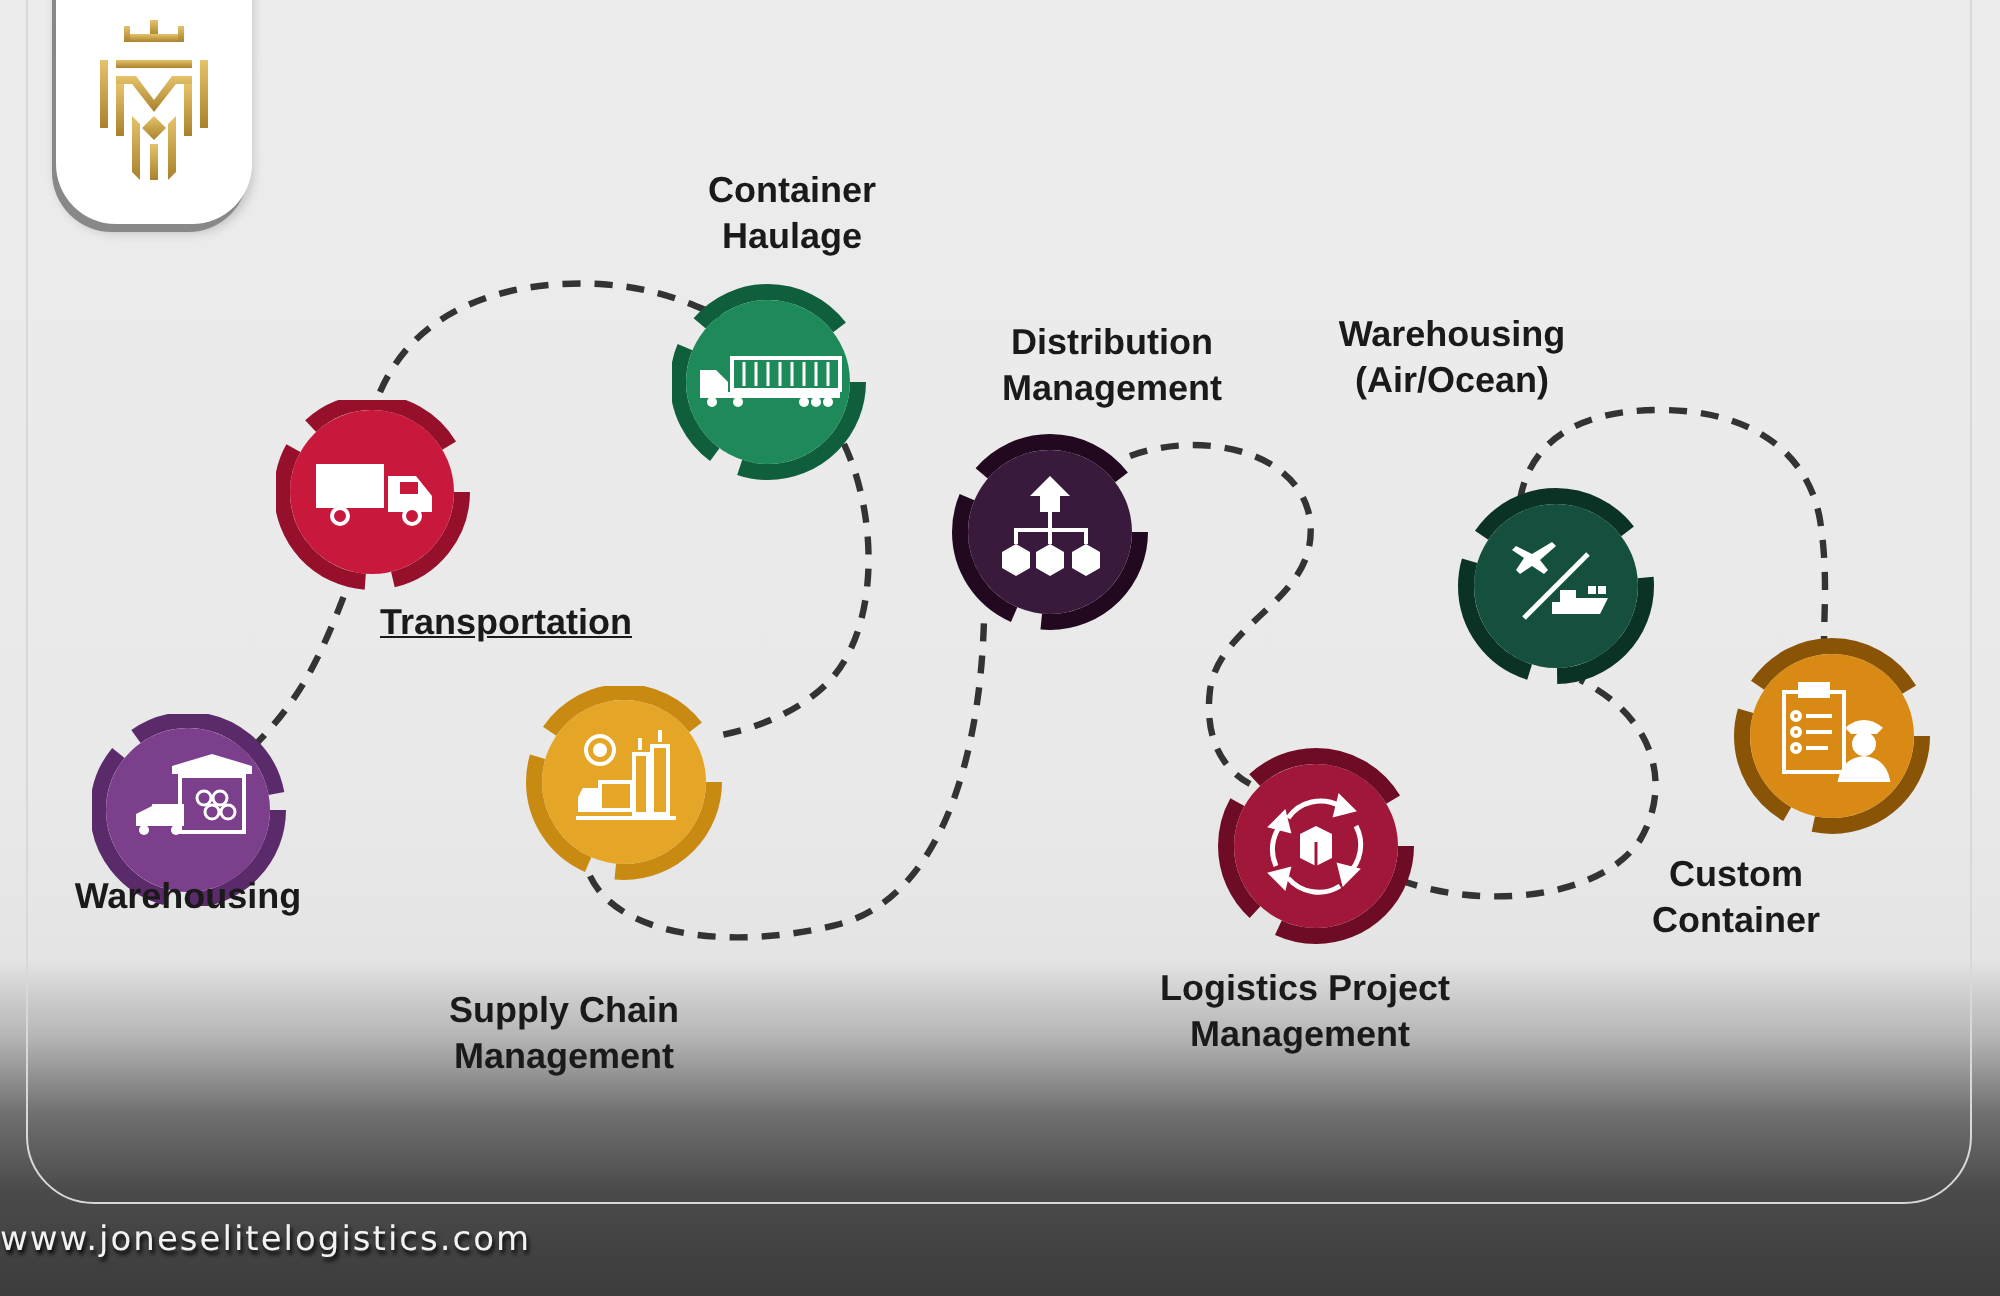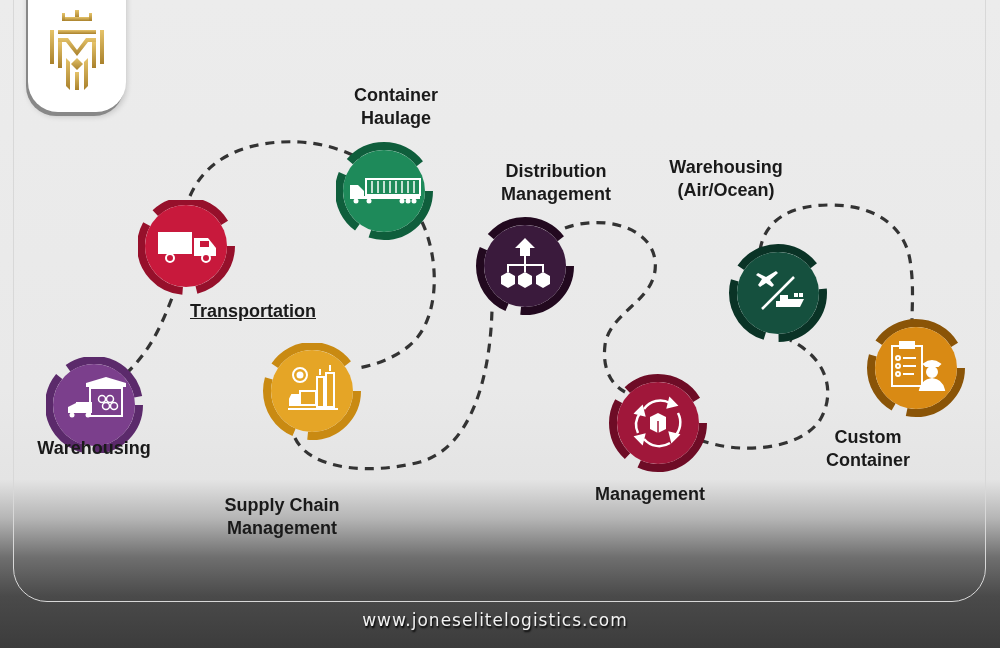--- a/index.html
+++ b/index.html
@@ -4,21 +4,21 @@
 <style>
   html,body{margin:0;padding:0;}
   body{width:1000px;height:648px;position:relative;overflow:hidden;font-family:"DejaVu Sans","Liberation Sans",sans-serif;
     background:linear-gradient(180deg,#ececec 0%,#e9e9e9 60%,#e4e4e4 74%,#b5b5b5 80%,#6f6f6f 86%,#4a4a4a 92%,#3c3c3c 100%);}
   .panel{position:absolute;left:13px;top:-20px;width:973px;height:622px;border:1.5px solid #d8d8d8;border-radius:0 0 34px 34px;box-sizing:border-box;}
   .logo-card{position:absolute;left:28px;top:-10px;width:98px;height:122px;background:#fff;border-radius:0 0 30px 30px;box-shadow:-2px 4px 0 #888, 0 4px 6px rgba(0,0,0,.2);}
   .logo-card svg{position:absolute;left:20px;top:20px;}
   svg.paths{position:absolute;left:0;top:0;}
   .node{position:absolute;}
   .label{position:absolute;color:#1a1a1a;font-weight:bold;font-size:18px;line-height:23px;text-align:center;white-space:nowrap;font-family:"Liberation Sans","DejaVu Sans",sans-serif;}
-  .footer{position:absolute;left:0;width:990px;top:610px;text-align:center;color:#f2f2f2;font-size:17px;letter-spacing:1px;text-shadow:1px 2px 2px #000;font-family:"DejaVu Sans",sans-serif;}
+  .footer{position:absolute;left:0;width:990px;top:610px;color:#f2f2f2;font-size:17px;letter-spacing:1px;text-shadow:1px 2px 2px #000;font-family:"DejaVu Sans",sans-serif;}
 </style>
 </head>
 <body>
 
 <div class="panel"></div>
 
 <div class="logo-card">
   <svg width="58" height="80" viewBox="0 0 58 80">
     <defs>
         <linearGradient id="gold" x1="0" y1="0" x2="0" y2="1">
@@ -183,20 +183,21 @@
       <polygon points="62,26 68,32 60,34" fill="#fff"></polygon>
       <polygon points="70,62 64,68 62,60" fill="#fff"></polygon>
       <polygon points="34,70 28,64 36,62" fill="#fff"></polygon>
       <polygon points="28,40 34,34 36,42" fill="#fff"></polygon>
       <polygon points="42,44 50,40 58,44 58,56 50,60 42,56" fill="#fff" stroke="none"></polygon>
       <line x1="50" y1="48" x2="50" y2="60" stroke="#A0173A" stroke-width="1.5"></line>
     </g>
   </svg>
 </div>
 <div class="label" style="left:580px;top:483px;width:140px;">
+  <div>Logistics Project</div>
   <div>Management</div>
 </div>
 
 <div class="node" style="left:728px;top:243px;">
   <svg width="102" height="100" viewBox="0 0 102 100">
     <circle cx="50" cy="50" r="45" fill="none" stroke="#0A3326" stroke-width="8" stroke-dasharray="70,14,70,14,85,25"></circle>
     <circle cx="50" cy="50" r="41" fill="#15503E"></circle>
     <g fill="#fff">
       <path d="M30,30 L38,34 L48,28 L50,30 L42,37 L46,42 L44,44 L38,40 L32,44 L30,42 L34,36 L28,32 Z"></path>
       <line x1="34" y1="66" x2="66" y2="34" stroke="#fff" stroke-width="2.5"></line>

